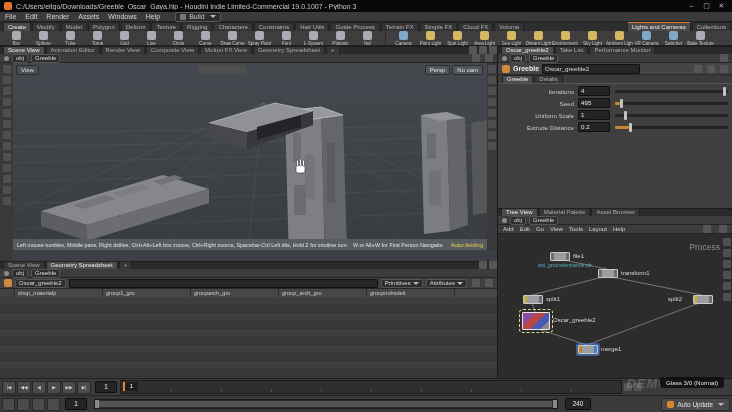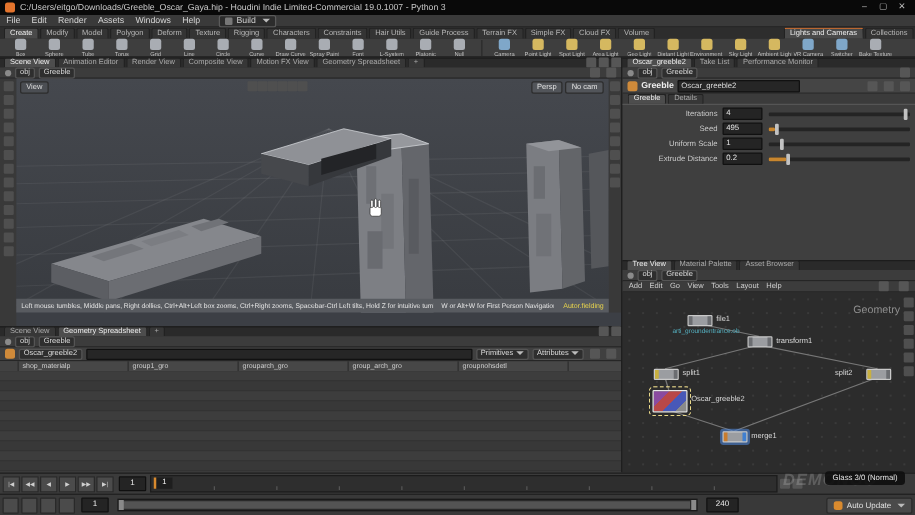--- a/index.html
+++ b/index.html
@@ -530,21 +530,21 @@
     <svg width="234" height="144" style="position:absolute;left:0;top:0;">
       <g stroke="#8a8a8a" stroke-width="1" fill="none" stroke-opacity="0.8">
         <path d="M61,25 L109,35"></path>
         <path d="M109,42 L34,61"></path>
         <path d="M109,42 L204,61"></path>
         <path d="M34,68 L37,78"></path>
         <path d="M37,94 L89,111"></path>
         <path d="M204,68 L89,111"></path>
       </g>
     </svg>
-    <span id="ctxlabel">Geometry</span>
+    <span id="ctxlabel">Process</span>
     <div class="nnode" style="left:52px;top:18px;" id="node-file">
       <i class="fl"></i>
         <i class="fr"></i>
       <span class="nlabel">file1</span>
     </div>
     <span class="ncomment" style="left:40px;top:28px;">arti_groundentrance.ob</span>
     <div class="nnode" style="left:100px;top:35px;">
       <i class="fl"></i>
         <i class="fr"></i>
       <span class="nlabel">transform1</span>

